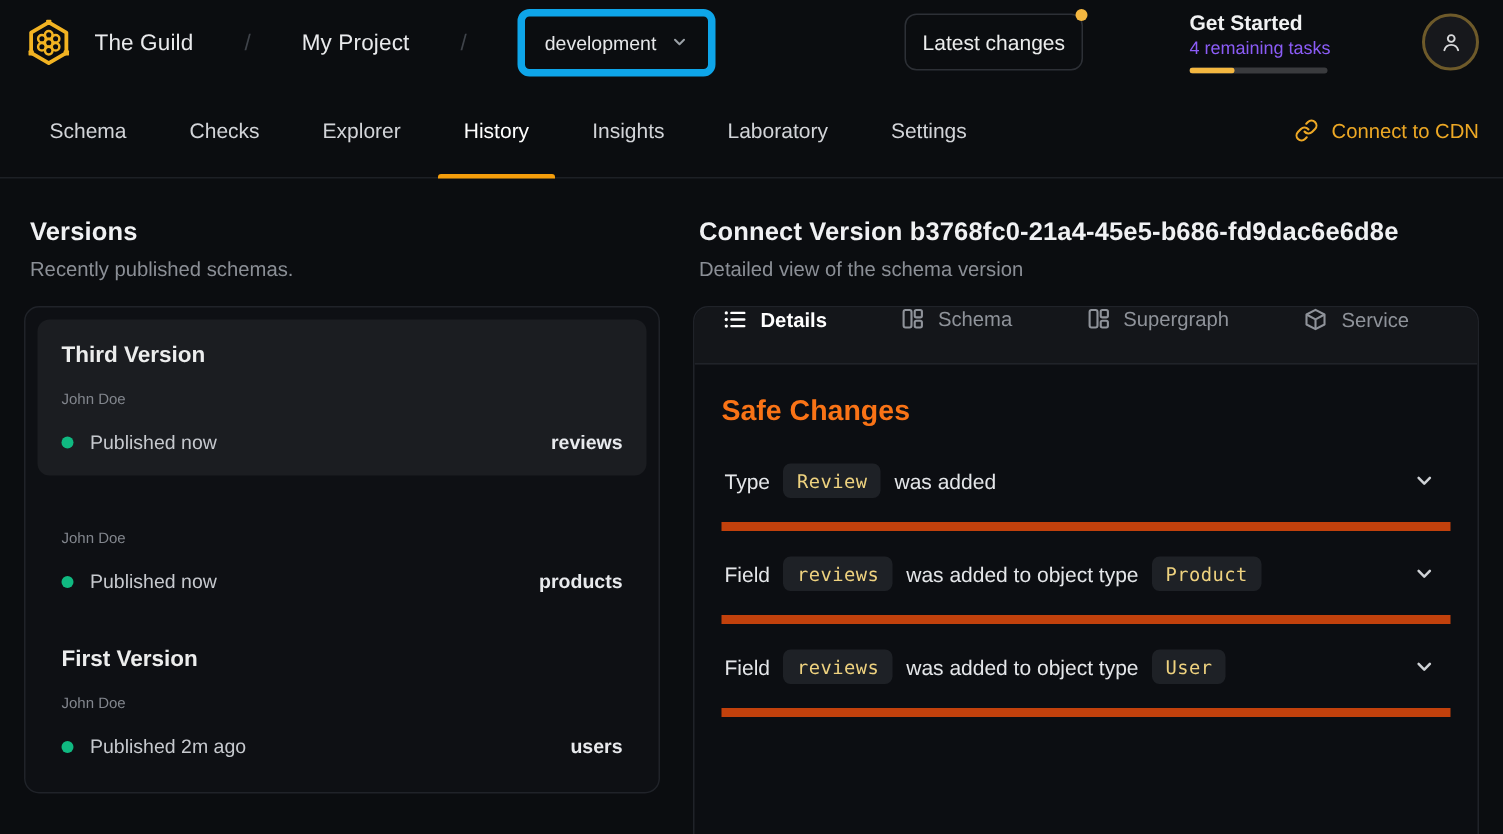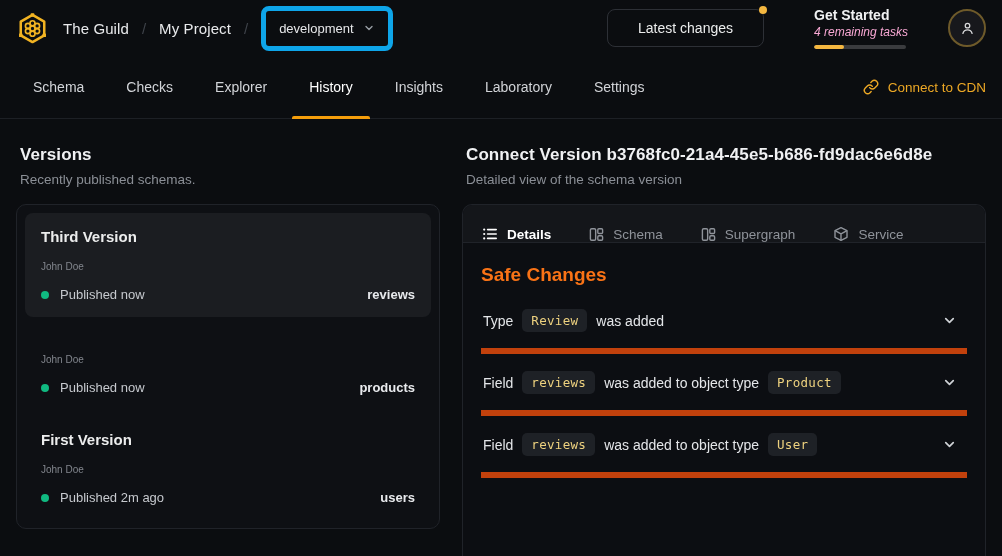--- a/index.html
+++ b/index.html
@@ -6,44 +6,44 @@
   html,body { width:1002px; height:556px; overflow:hidden; }
   body {
     background:#0b0d10;
     color:#ececee;
     font-family:"Liberation Sans", sans-serif;
     -webkit-font-smoothing:antialiased;
   }
   svg { display:block; }
 
   
-  .topbar { height:56px; display:flex; align-items:center; padding:0 16px; }
+  .topbar { height:56px; display:flex; align-items:center; padding:0 16px;gap:21px; }
   .brand { display:flex; align-items:center; gap:14px; }
   .crumb { font-size:15px; color:#e9eaec; letter-spacing:.1px; cursor:pointer; }
   .slash { color:#3f434a; font-size:15px; margin:0 13px; }
   .target-btn {
     display:flex; align-items:center; gap:9px;
     background:transparent; border:5px solid #0ea5e9; border-radius:8px;
     color:#e6e7e9; font-size:13px; padding:10px 13px; cursor:pointer;
     font-family:inherit;
   }
   .spacer { flex:1; }
   .latest-btn {
     position:relative;
     background:transparent; border:1px solid #2d3036; border-radius:8px;
-    color:#eceded; font-size:14px; padding:10px 30px; cursor:pointer;
+    color:#eceded; font-size:14px; padding:10px 11px; cursor:pointer;
     font-family:inherit;
   }
   .latest-dot {
     position:absolute; top:-4px; right:-4px;
     width:8px; height:8px; border-radius:50%; background:#f4b740;
   }
   .get-started { margin-left:50px; width:92px; cursor:pointer; }
   .gs-title { font-size:14px; font-weight:700; color:#f1f2f3; line-height:1.2; }
-  .gs-sub { font-size:12px; color:#f9a8d4; margin-top:2px; white-space:nowrap;font-style:italic; }
+  .gs-sub { font-size:12px; color:#8b5cf6; margin-top:2px; white-space:nowrap; }
   .gs-track { margin-top:6px; height:4px; width:92px; border-radius:2px; background:#3a3b3e; overflow:hidden; }
   .gs-fill { height:100%; border-radius:2px; background:#f4b740; }
   .avatar {
     margin-left:42px; width:38px; height:38px; border-radius:50%;
     background:#17181c; border:2px solid #6e5a2a;
     display:flex; align-items:center; justify-content:center; cursor:pointer;
   }
 
   
   .nav { height:63px; display:flex; align-items:stretch; padding:0 16px; border-bottom:1px solid #1d2025; }
@@ -82,21 +82,21 @@
   .vi-dot { width:8px; height:8px; border-radius:50%; background:#10b981; margin-right:11px; flex:none; }
   .vi-status { font-size:13px; color:#c6c9ce; }
   .vi-service { margin-left:auto; font-size:13px; font-weight:700; color:#e8eaed; }
 
   
   .detail-card {
     margin-top:17px; border:1px solid #202329; border-radius:10px 10px 0 0; border-bottom:none;
     height:620px; overflow:hidden; background:#0c0e12;
   }
   .detail-tabs {
-    display:flex; align-items:flex-end; gap:38px; height:38px;
+    display:flex; align-items:flex-start; gap:50px; height:38px;
     background:#14161a; border-bottom:1px solid #202329; padding:0 19px;
   }
   .detail-tab { display:flex; align-items:center; gap:9px; font-size:13.5px; color:#8f939a; cursor:pointer; }
   .detail-tab.active { color:#ffffff; font-weight:700; }
   .detail-body { padding:21px 18px 0 18px; }
   .safe-title { font-size:19px; font-weight:700; color:#f97316; }
   .change-row {
     display:flex; align-items:center; padding:17px 2px 16px 2px;
     border-bottom:6px solid #c2410c; font-size:14px; color:#e4e6e9; cursor:pointer;
   }

